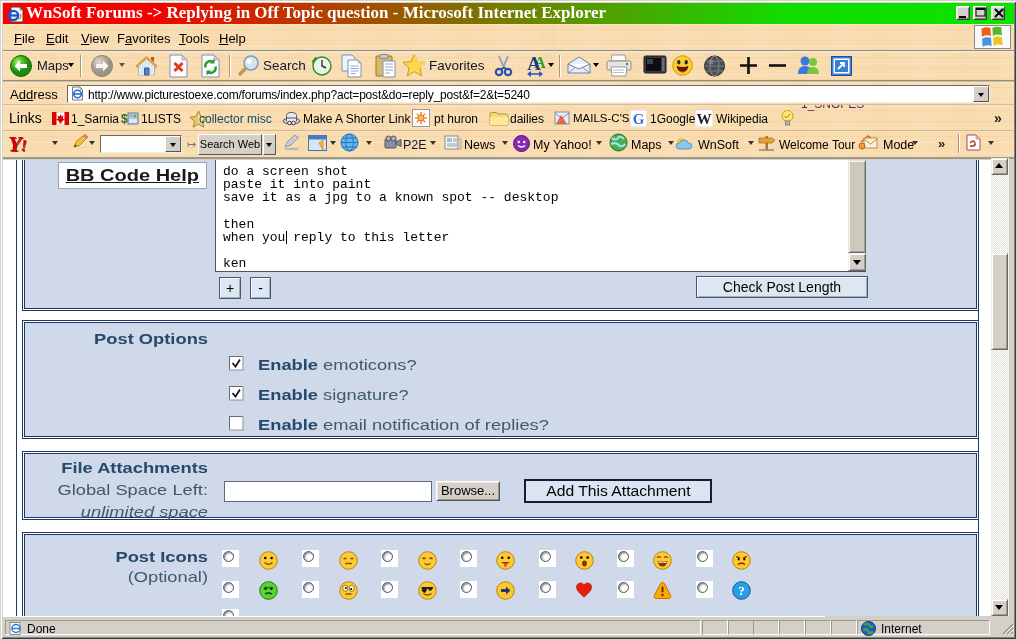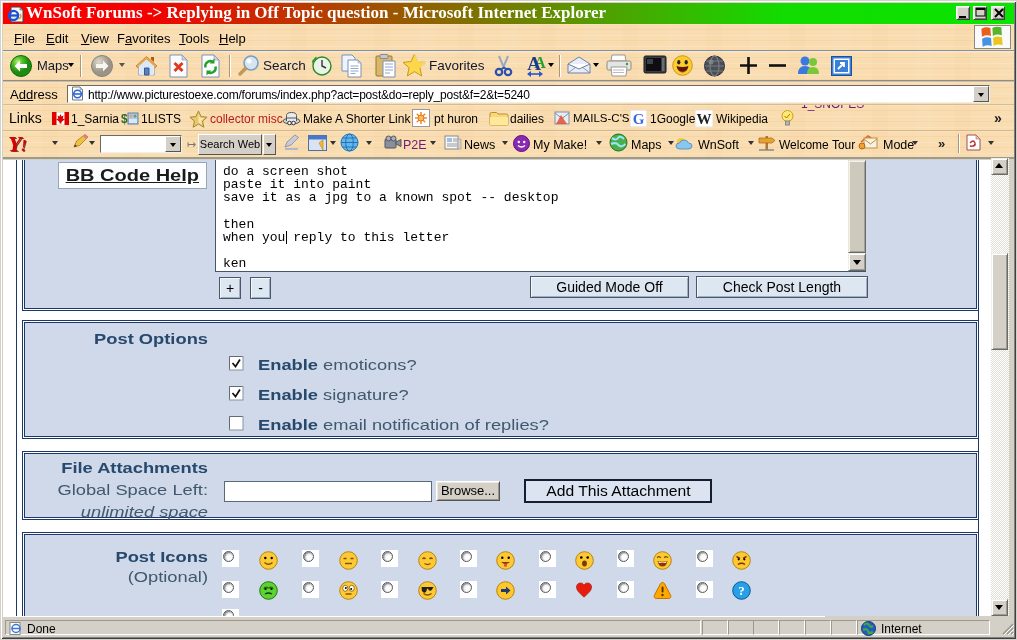--- a/index.html
+++ b/index.html
@@ -288,21 +288,21 @@
       <rect x="8" y="9" width="8" height="4" fill="#d8e8f8"></rect>
     </svg>
   </div>
 <div class="abs" style="left:141px;top:112px;font-size:12px;color:#000">1LISTS</div>
 <div class="abs" style="left:189px;top:110px">
     <svg width="19" height="18">
       <path d="M9.5 1l2.6 5.6 6 .6-4.6 4 1.4 6.1-5.4-3.3-5.4 3.3 1.4-6.1-4.6-4 6-.6z" fill="#e8c86a" stroke="#a88830"></path>
       <path d="M9.5 4l1.7 3.7 4 .4-3 2.6.9 4-3.6-2.2" fill="#f8e8b0"></path>
     </svg>
   </div>
-<div class="abs" style="left:210px;top:112px;font-size:12px;color:#b91c1c">collector misc</div>
+<div class="abs" style="left:199px;top:112px;font-size:12px;color:#0c4a6e">collector misc</div>
 <div class="abs" style="left:282px;top:110px">
     <svg width="19" height="17">
       <ellipse cx="9.5" cy="11" rx="8.5" ry="3" fill="#caced6" stroke="#555"></ellipse>
       <path d="M4.5 11V5.5q0-3 5-3t5 3V11" fill="#e8eaf0" stroke="#555"></path>
       <path d="M4.5 8h10" stroke="#555"></path>
       <circle cx="7.5" cy="13" r="1.8" fill="#fff" stroke="#333"></circle>
       <circle cx="11.5" cy="13" r="1.8" fill="#fff" stroke="#333"></circle>
     </svg>
   </div>
 <div class="abs" style="left:303px;top:112px;font-size:12px;color:#000">Make A Shorter Link</div>
@@ -396,41 +396,41 @@
   </div>
 <div class="ddn" style="left:366px;top:141px;border-top-color:#333"></div>
 <div class="abs" style="left:384px;top:135px">
     <svg width="18" height="15">
       <rect x="1" y="4" width="11" height="9" rx="1" fill="#8890a0" stroke="#555"></rect>
       <circle cx="4.5" cy="3.5" r="2.5" fill="#a8b0c0" stroke="#555"></circle>
       <circle cx="9.5" cy="3.5" r="2.5" fill="#a8b0c0" stroke="#555"></circle>
       <path d="M12 7l5-2.5v7L12 9z" fill="#8890a0" stroke="#555"></path>
     </svg>
   </div>
-<div class="abs" style="left:403px;top:138px;font-size:12.5px;color:#701a75">P2E</div>
+<div class="abs" style="left:403px;top:138px;font-size:12.5px;color:#0f172a">P2E</div>
 <div class="ddn" style="left:430px;top:141px;border-top-color:#333"></div>
 <div class="abs" style="left:444px;top:135px">
     <svg width="18" height="15">
       <rect x="1" y="1" width="13" height="13" fill="#f8f8f8" stroke="#888"></rect>
       <rect x="3" y="3" width="5" height="4" fill="#a0c0e0"></rect>
       <path d="M9 4h4M9 6h4M3 9h10M3 11h10" stroke="#999"></path>
       <rect x="14" y="4" width="3" height="10" fill="#d0d0d0" stroke="#888" stroke-width=".5"></rect>
     </svg>
   </div>
 <div class="abs" style="left:464px;top:138px;font-size:12.5px;color:#000">News</div>
 <div class="ddn" style="left:502px;top:141px;border-top-color:#333"></div>
 <div class="abs" style="left:513px;top:135px">
     <svg width="17" height="17">
       <circle cx="8.5" cy="8.5" r="8" fill="#8a2ab0" stroke="#5a1080"></circle>
       <circle cx="5.8" cy="7" r="1.2" fill="#fff"></circle>
       <circle cx="11.2" cy="7" r="1.2" fill="#fff"></circle>
       <path d="M5 10.5q3.5 3 7 0" stroke="#fff" stroke-width="1.4" fill="none"></path>
     </svg>
   </div>
-<div class="abs" style="left:533px;top:138px;font-size:12.5px;color:#000">My Make!</div>
+<div class="abs" style="left:533px;top:138px;font-size:12.5px;color:#000">My Yahoo!</div>
 <div class="ddn" style="left:596px;top:141px;border-top-color:#333"></div>
 <div class="abs" style="left:609px;top:133px">
     <svg width="19" height="19">
       <circle cx="9.5" cy="9.5" r="8.5" fill="#48b048" stroke="#207020"></circle>
       <path d="M3 5q4 3 6 0t6 1M2 11q5-2 7.5 1t7-1" stroke="#a0e0f8" stroke-width="2.2" fill="none"></path>
     </svg>
   </div>
 <div class="abs" style="left:631px;top:138px;font-size:12.5px;color:#000">Maps</div>
 <div class="ddn" style="left:668px;top:141px;border-top-color:#333"></div>
 <div class="abs" style="left:675px;top:136px">
@@ -517,21 +517,20 @@
 when you reply to this letter
 
 ken</div>
  <div class="abs" style="left:283px;top:71px;width:1px;height:13px;background:#000"></div>
  <div class="abs" style="left:845px;top:0;width:18px;height:93px;background:#cdc9bc;border:1px solid;border-color:#e8e5dc #6c6a65 #6c6a65 #e8e5dc;box-shadow:inset 1px 1px 0 #f4f2ea,inset -1px -1px 0 #a3a096"></div>
  <div class="sb" style="left:845px;top:93px;height:18px;width:18px">
       <div class="arr" style="left:4px;top:6px;border-top:5px solid #000;border-bottom:none"></div>
     </div>
  <div class="btn2k" style="left:216px;top:117px;width:22px;height:22px;line-height:20px">+</div>
  <div class="btn2k" style="left:247px;top:117px;width:21px;height:22px;line-height:20px">-</div>
- <div class="btn2k" style="left:527px;top:116px;width:159px;height:22px;line-height:20px">Guided Mode Off</div>
  <div class="btn2k" style="left:693px;top:116px;width:172px;height:22px;line-height:20px">Check Post Length</div>
 
  <div class="abs navy vxr" style="left:0;top:170px;width:205px;text-align:right">Post Options</div>
  <div class="abs" style="left:226px;top:196px">
       <svg width="15" height="15">
         <rect x="0" y="0" width="14" height="14" fill="#fff" stroke="#8a929e"></rect>
         <path d="M0.5 13.5v-13h13" fill="none" stroke="#636b76"></path>
         <path d="M3.5 7l3 3.5 4.5-7" stroke="#111" stroke-width="1.7" fill="none"></path>
       </svg>
     </div>

